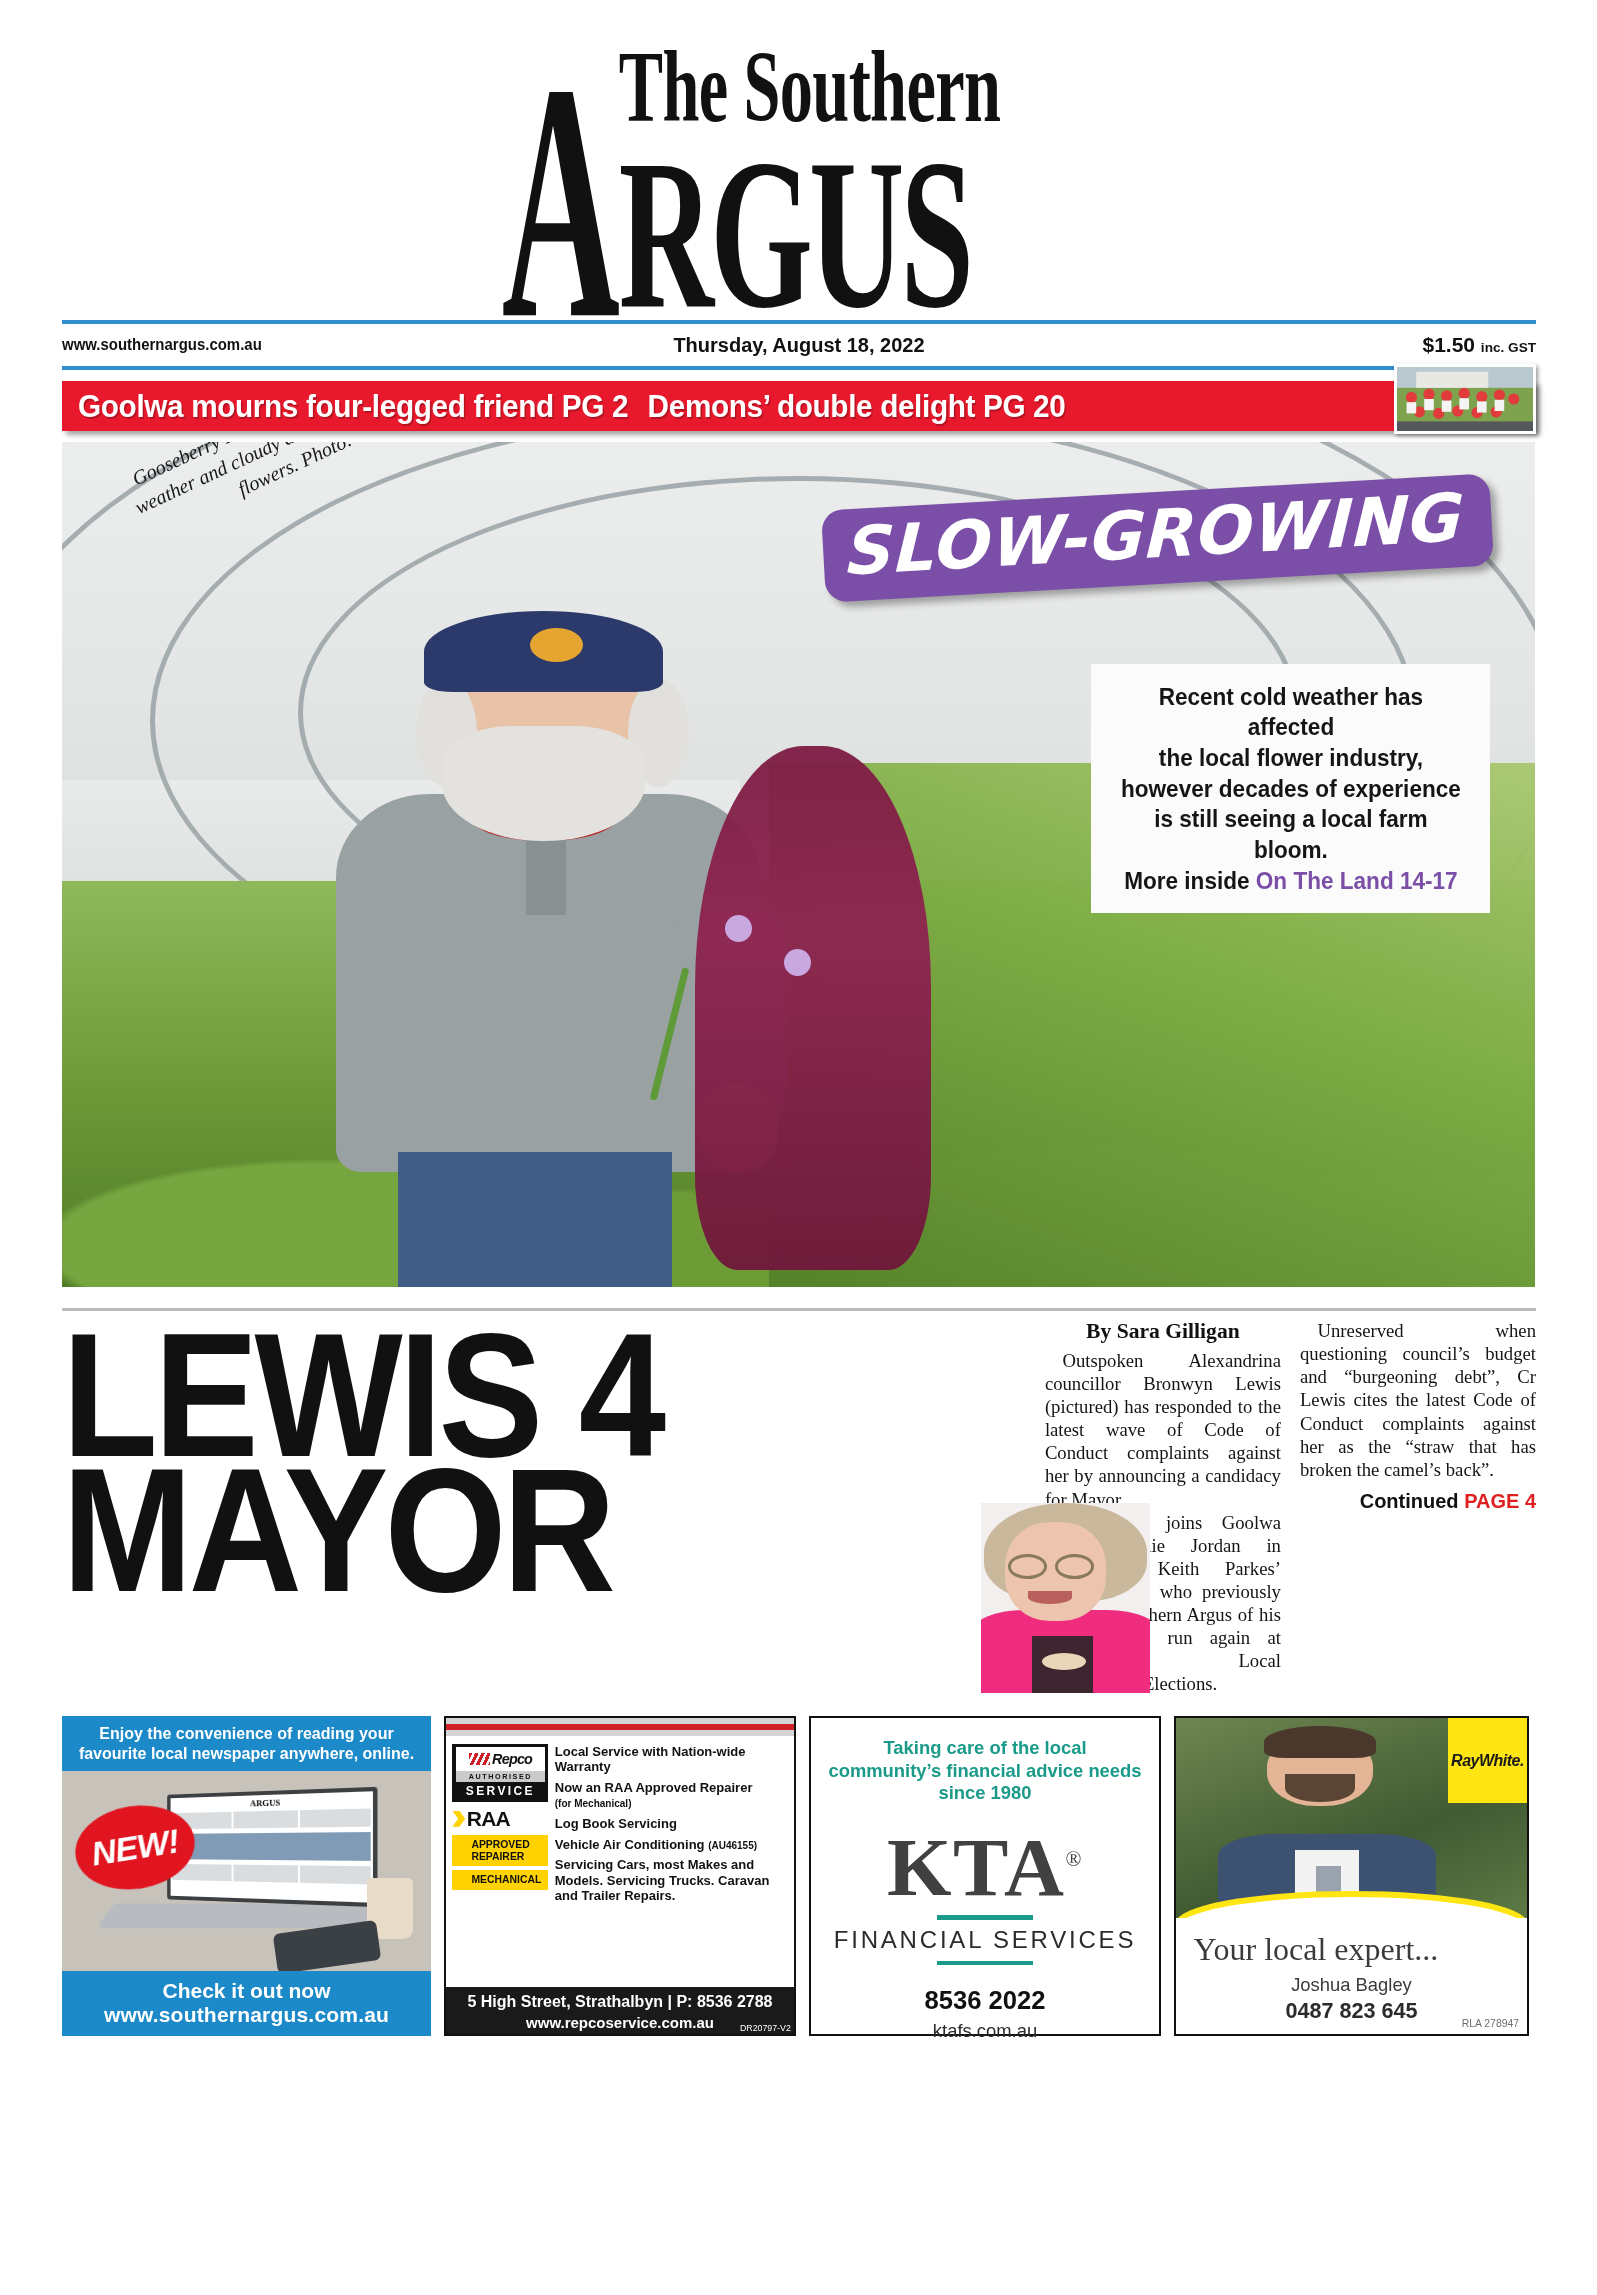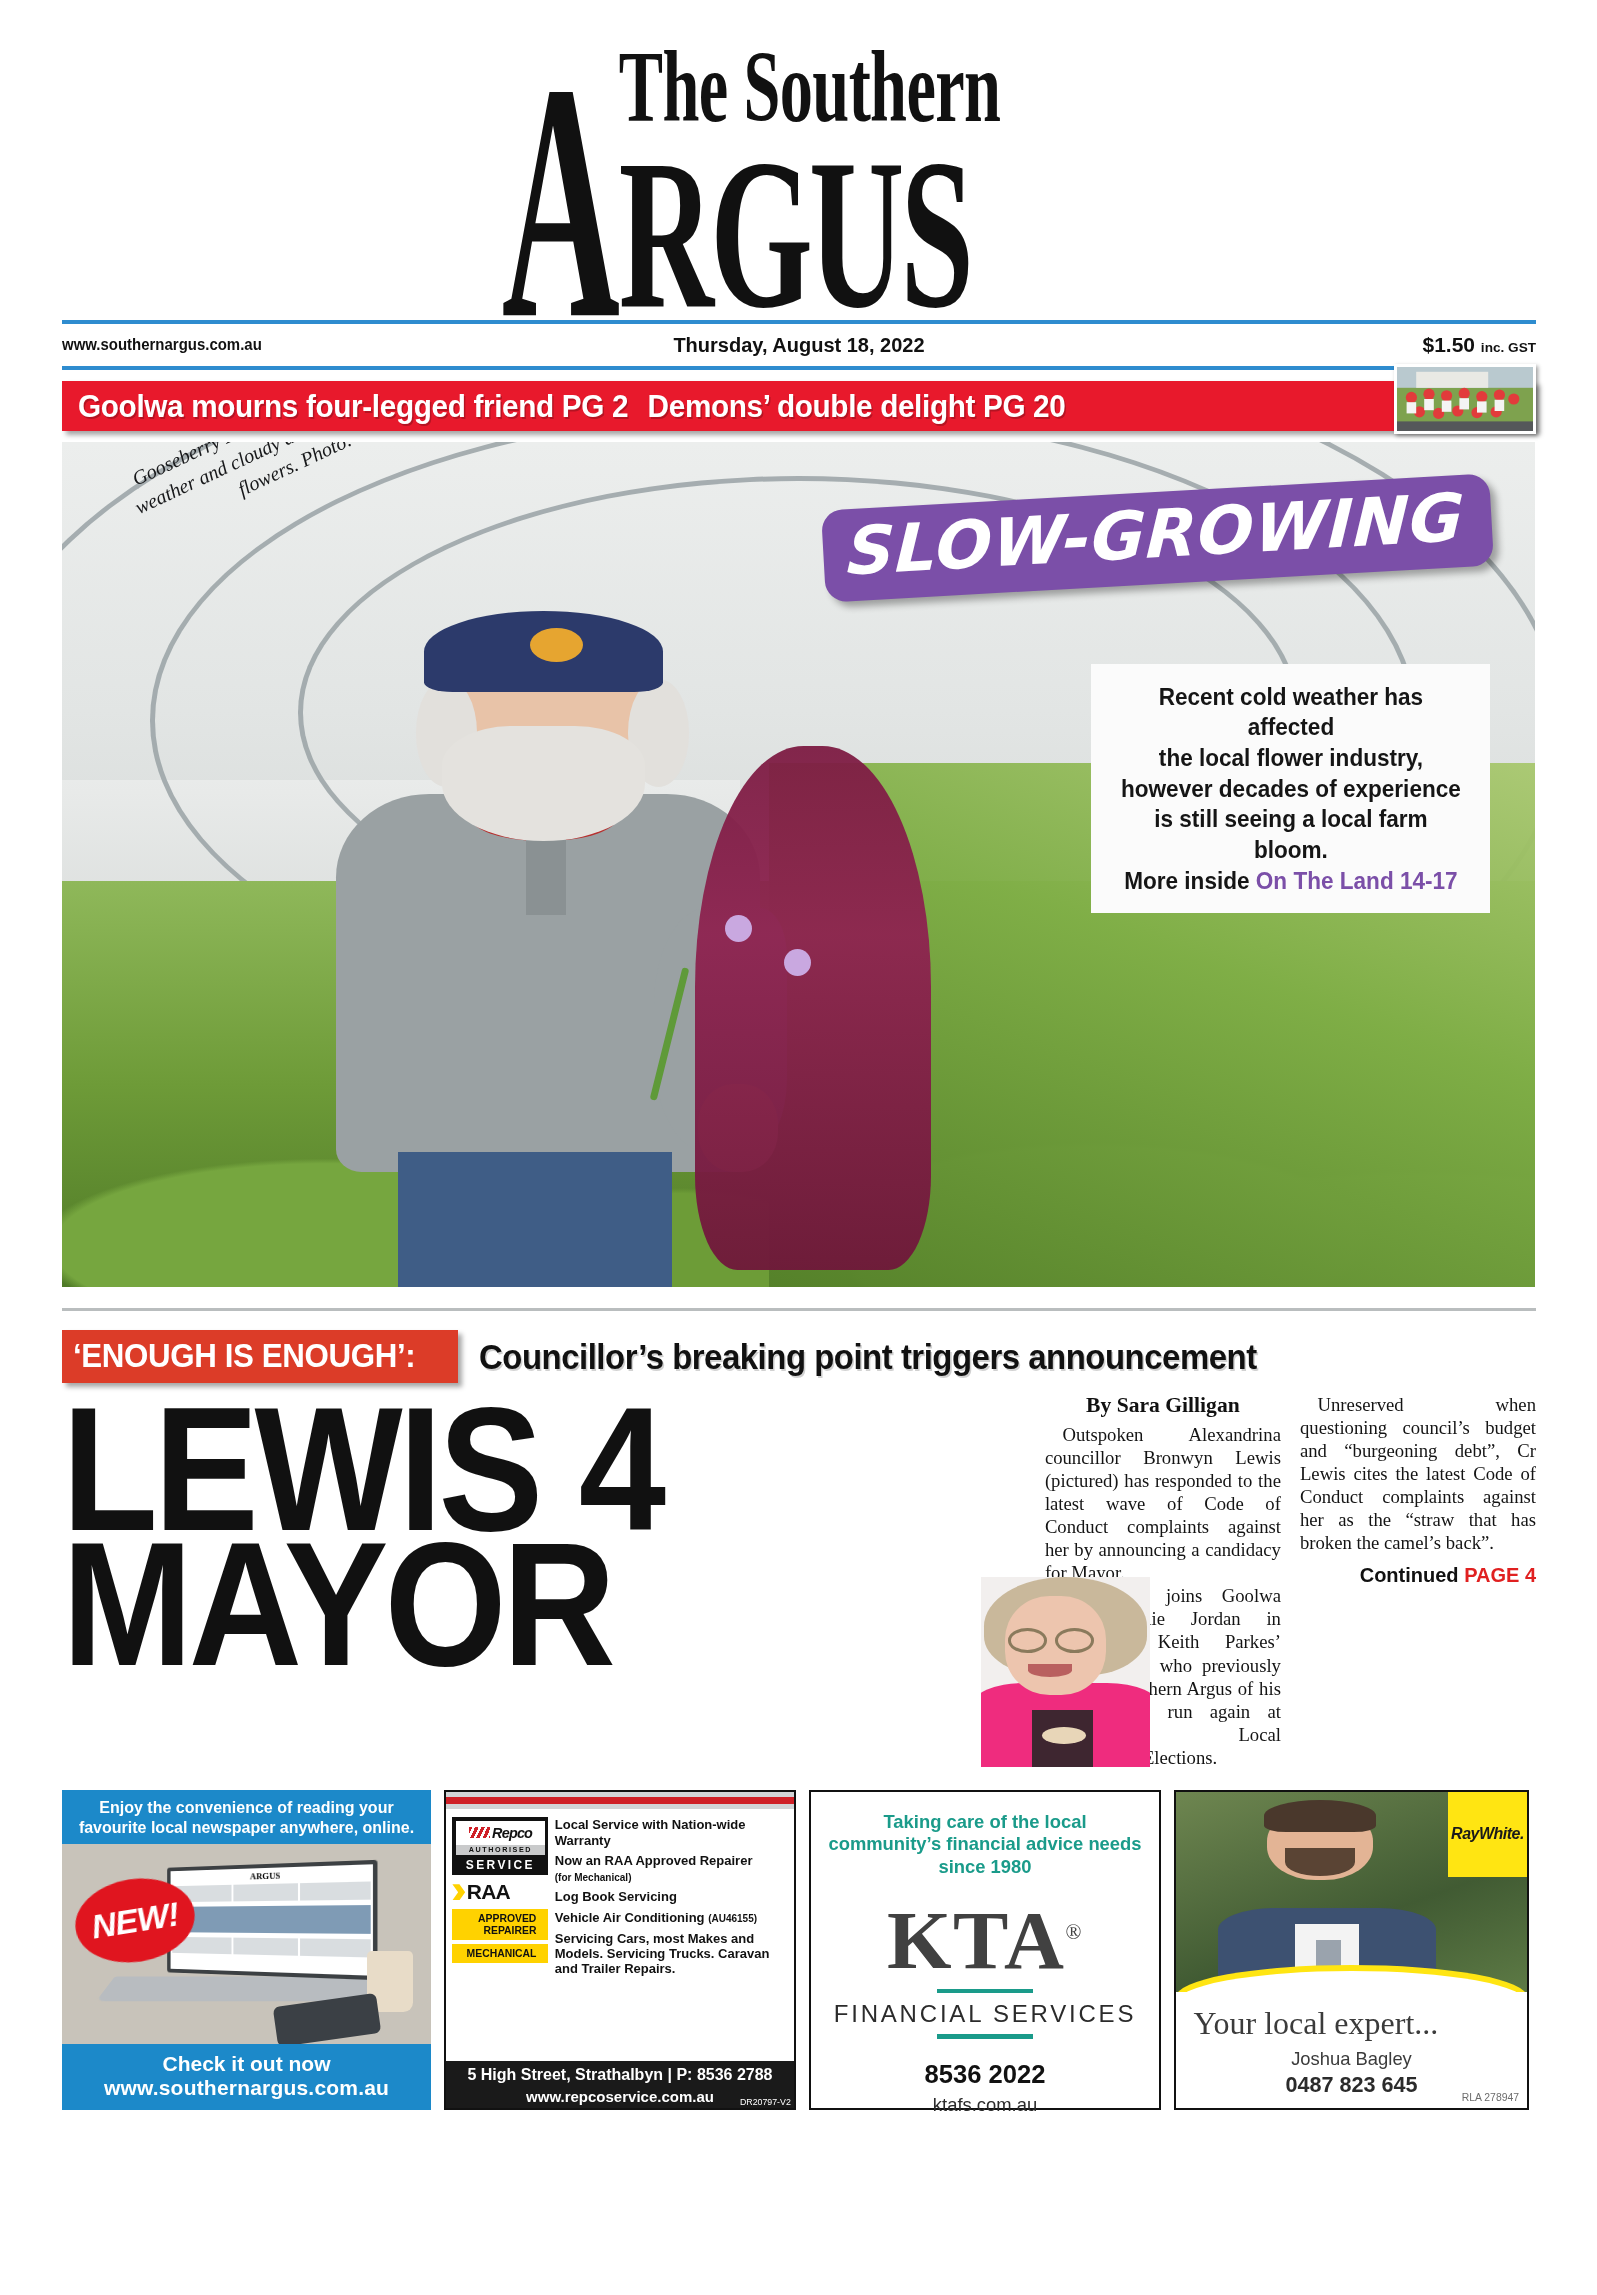--- a/index.html
+++ b/index.html
@@ -290,21 +290,21 @@
     background:#111; padding:3.2px; margin-bottom:4.8px;
   }
   .ad2 .repco .r1 { background:#fff; display:flex; align-items:center; justify-content:center; height:24px; }
   .ad2 .repco .r1 b { font-style:italic; font-size:14.4px; color:#111; letter-spacing:-0.8px; }
   .ad2 .repco .r1 .slash { width:21px; height:11.2px; background:repeating-linear-gradient(115deg,#cf2027 0 3.2px,#fff 3.2px 5.6px); margin-right:2.4px;}
   .ad2 .repco .r2 { background:#c9cacb; color:#111; font-size:7.2px; font-weight:bold; text-align:center; letter-spacing:1.6px; padding:0.8px;}
   .ad2 .repco .r3 { color:#fff; font-size:12px; font-weight:bold; text-align:center; letter-spacing:2.4px; padding:2.4px 0 0.8px;}
   .ad2 .raa { display:flex; align-items:center; gap:1.6px; margin-bottom:4.8px;}
   .ad2 .raa .chev { width:12.8px; height:16px; background:#ffd200; clip-path: polygon(0 0,55% 0,100% 50%,55% 100%,0 100%,45% 50%); }
   .ad2 .raa b { font-size:21px; letter-spacing:-0.8px; color:#111;}
-  .ad2 .ybox { background:#ffd200; color:#111; font-weight:bold; font-size:10.4px; text-align:right; padding:4px 12px; margin-bottom:4px; line-height:1.1;}
+  .ad2 .ybox { background:#ffd200; color:#111; font-weight:bold; font-size:10.4px; text-align:left; padding:4px 19px; margin-bottom:4px; line-height:1.1;}
   .ad2 .txts { flex:1; }
   .ad2 .txts p { font-weight:bold; font-size:13px; line-height:1.17; color:#111; margin-bottom:5.6px;}
   .ad2 .txts p small { font-size:10px; }
   .ad2 .foot { background:#1a1a1a; color:#fff; text-align:center; padding: 5.6px 3.2px 3.2px;}
   .ad2 .foot .f1 { font-weight:bold; font-size:16px; }
   .ad2 .foot .f2 { font-weight:bold; font-size:15px; margin-top:3.2px;}
   .ad2 .code { position:absolute; right:3.2px; bottom:0.8px; font-size:8.8px; color:#fff; }
 
   
   .ad3 { width: 352px; border: 2.4px solid #111; background:#fff; text-align:center; padding: 19px 16px 12.8px; }
@@ -444,26 +444,20 @@
       <p>Recent cold weather has affected</p>
       <p>the local flower industry,</p>
       <p>however decades of experience</p>
       <p>is still seeing a local farm bloom.</p>
       <p><span>More inside </span><span class="pg">On The Land 14-17</span></p>
     </div>
   </div>
 
   <div class="div-grey"></div>
 
-  <div class="kicker-row">
-    <div class="kicker-box">
-      <span>‘ENOUGH IS ENOUGH’:</span>
-    </div>
-    <div class="kicker-sub">Councillor’s breaking point triggers announcement</div>
-  </div>
 
   <div class="story">
     <div class="story-head">
       <div class="hl">LEWIS 4</div>
       <div class="hl">MAYOR</div>
       <div class="portrait">
         <div class="p-bg"></div>
         <div class="p-hair"></div>
         <div class="p-jacket"></div>
         <div class="p-top"></div>

